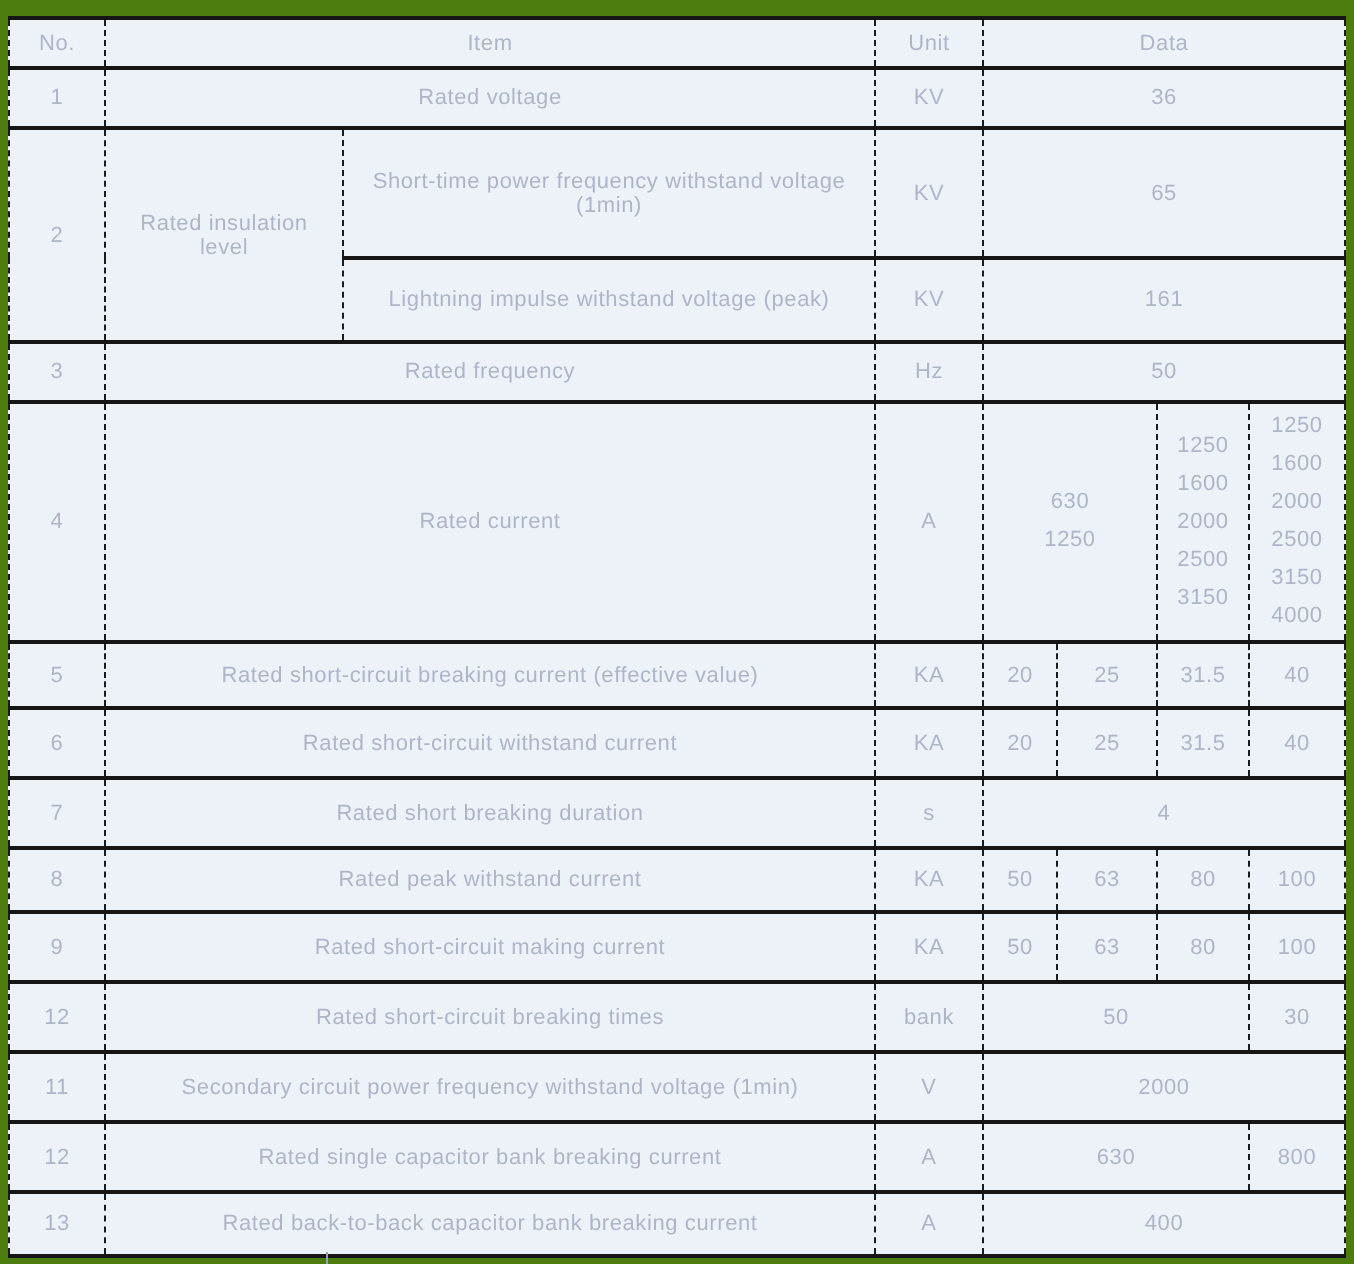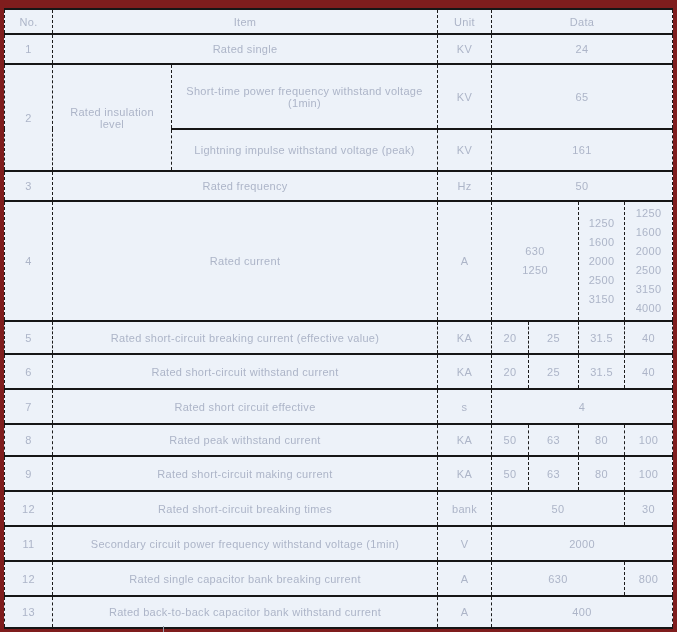--- a/index.html
+++ b/index.html
@@ -5,21 +5,21 @@
   html, body {
     margin: 0;
     padding: 0;
     background: #ffffff;
     font-family: "Liberation Sans", sans-serif;
   }
   .page {
     position: relative;
     width: 677px;
     height: 632px;
-    background: #7f1d1d;
+    background: #4d7c0f;
     overflow: hidden;
   }
   table.spec-table {
     position: absolute;
     left: 4px;
     top: 8px;
     width: 669px;
     border-collapse: collapse;
     table-layout: fixed;
     background: #edf2f9;
@@ -80,23 +80,23 @@
       <tr class="rh-head">
         <th>No.</th>
         <th colspan="2">Item</th>
         <th>Unit</th>
         <th colspan="4">Data</th>
       </tr>
     </thead>
     <tbody>
       <tr class="rh-30">
         <td>1</td>
-        <td colspan="2">Rated single</td>
+        <td colspan="2">Rated voltage</td>
         <td>KV</td>
-        <td colspan="4">24</td>
+        <td colspan="4">36</td>
       </tr>
       <tr class="rh-65">
         <td rowspan="2">2</td>
         <td rowspan="2">Rated insulation level</td>
         <td>Short-time power frequency withstand voltage (1min)</td>
         <td>KV</td>
         <td colspan="4">65</td>
       </tr>
       <tr class="rh-42">
         <td>Lightning impulse withstand voltage (peak)</td>
@@ -140,21 +140,21 @@
         <td>6</td>
         <td colspan="2">Rated short-circuit withstand current</td>
         <td>KA</td>
         <td>20</td>
         <td>25</td>
         <td>31.5</td>
         <td>40</td>
       </tr>
       <tr class="rh-35">
         <td>7</td>
-        <td colspan="2">Rated short circuit effective</td>
+        <td colspan="2">Rated short breaking duration</td>
         <td>s</td>
         <td colspan="4">4</td>
       </tr>
       <tr class="rh-32">
         <td>8</td>
         <td colspan="2">Rated peak withstand current</td>
         <td>KA</td>
         <td>50</td>
         <td>63</td>
         <td>80</td>
@@ -184,20 +184,20 @@
       </tr>
       <tr class="rh-35">
         <td>12</td>
         <td colspan="2">Rated single capacitor bank breaking current</td>
         <td>A</td>
         <td colspan="3">630</td>
         <td>800</td>
       </tr>
       <tr class="rh-32">
         <td>13</td>
-        <td colspan="2">Rated back-to-back capacitor bank withstand current</td>
+        <td colspan="2">Rated back-to-back capacitor bank breaking current</td>
         <td>A</td>
         <td colspan="4">400</td>
       </tr>
     </tbody>
   </table>
   <div class="next-row-stub"></div>
 </div>
 
 </body></html>

